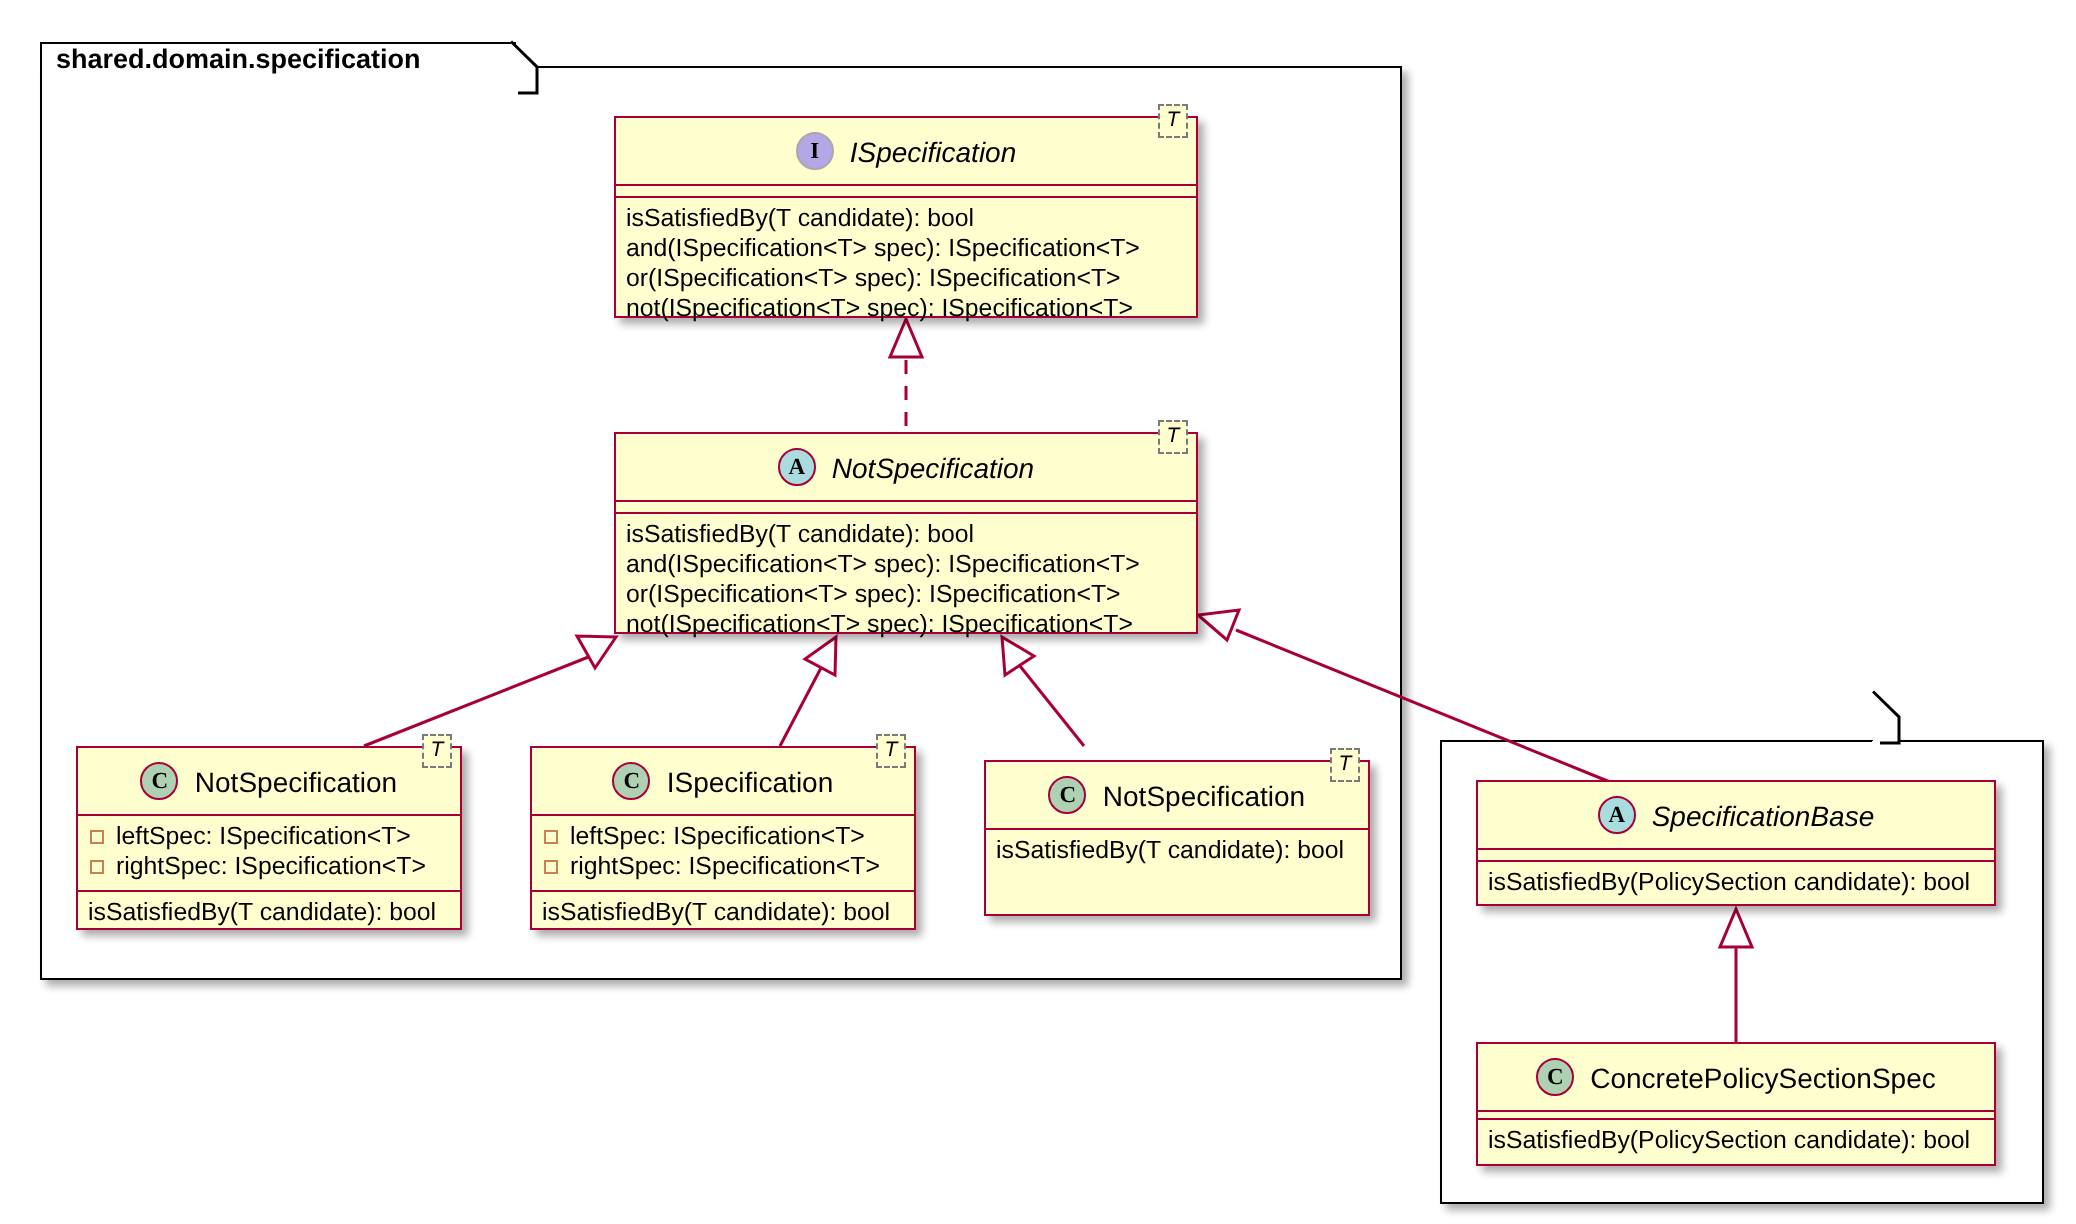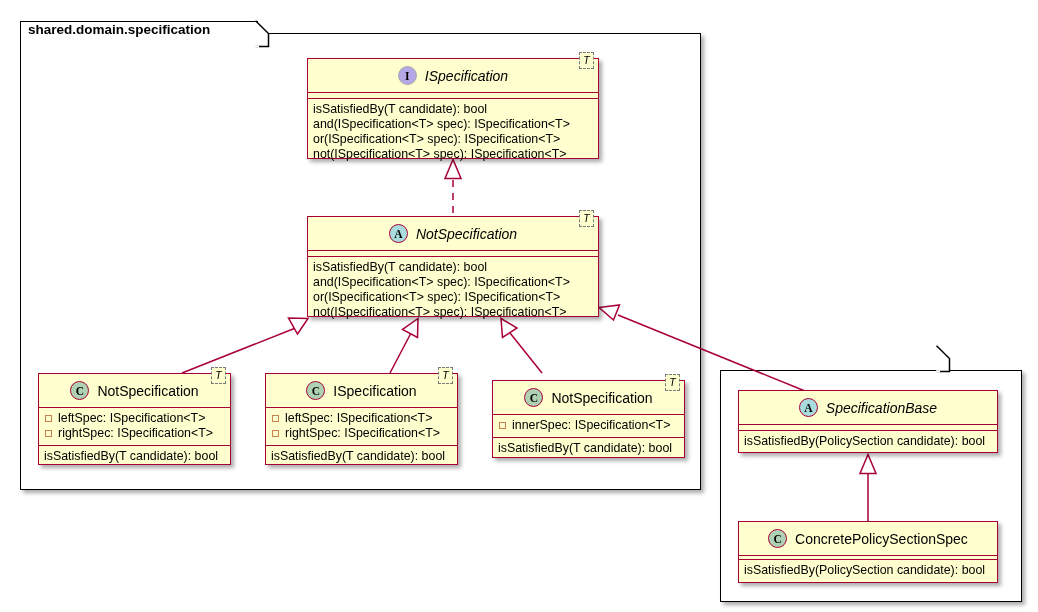--- a/index.html
+++ b/index.html
@@ -281,26 +281,20 @@
     </div>
   </div>
 
   <div class="uclass" style="left:492px; top:380px; width:193px; height:78px;">
     <div class="uclass-header">
       <span class="stereo-icon stereo-C">C</span>
       <span class="cls-name">NotSpecification</span>
       <span class="generic-box">T</span>
     </div>
     <div class="compartment">
-      <div class="member">
-        <span class="field-marker"></span>
-        <span>innerSpec: ISpecification&lt;T&gt;</span>
-      </div>
-    </div>
-    <div class="compartment">
       <div class="member">isSatisfiedBy(T candidate): bool</div>
     </div>
   </div>
 
   <div class="uclass" style="left:738px; top:390px; width:260px; height:63px;">
     <div class="uclass-header">
       <span class="stereo-icon stereo-A blue">A</span>
       <span class="cls-name italic">SpecificationBase</span>
     </div>
     <div class="compartment empty"></div>

